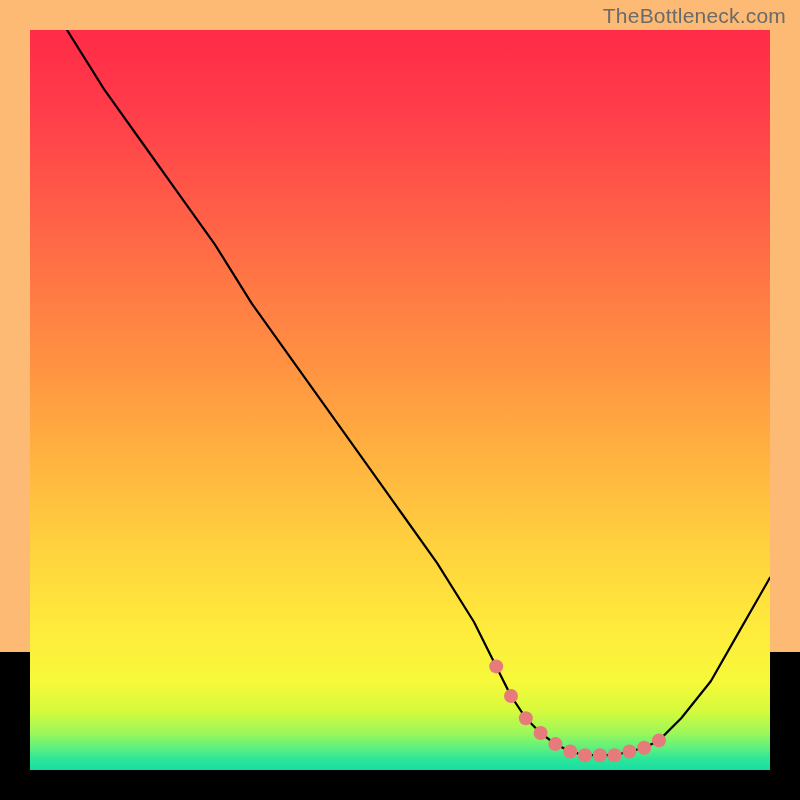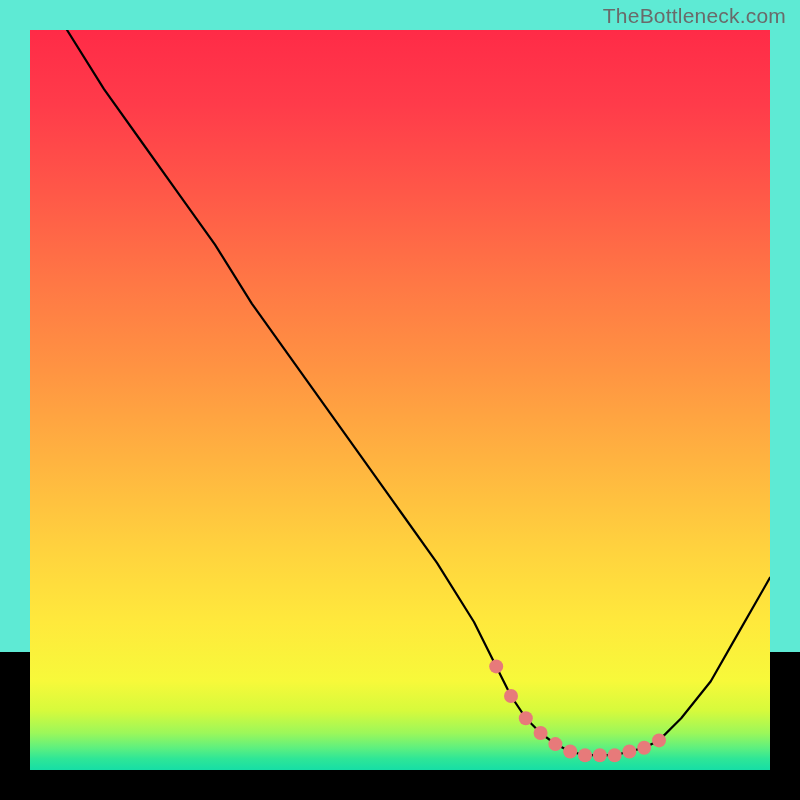--- a/index.html
+++ b/index.html
@@ -8,21 +8,21 @@
     width: 800px;
     height: 800px;
     background: #000;
     overflow: hidden;
     font-family: Arial, Helvetica, sans-serif;
   }
   .frame {
     position: relative;
     width: 800px;
     height: 652px;
-    background: #5eead4;
+    background: #fdba74;
   }
   .watermark {
     position: absolute;
     top: 4px;
     right: 14px;
     color: #6a6a6a;
     font-size: 21px;
     font-weight: 500;
     letter-spacing: 0.2px;
     z-index: 20;

